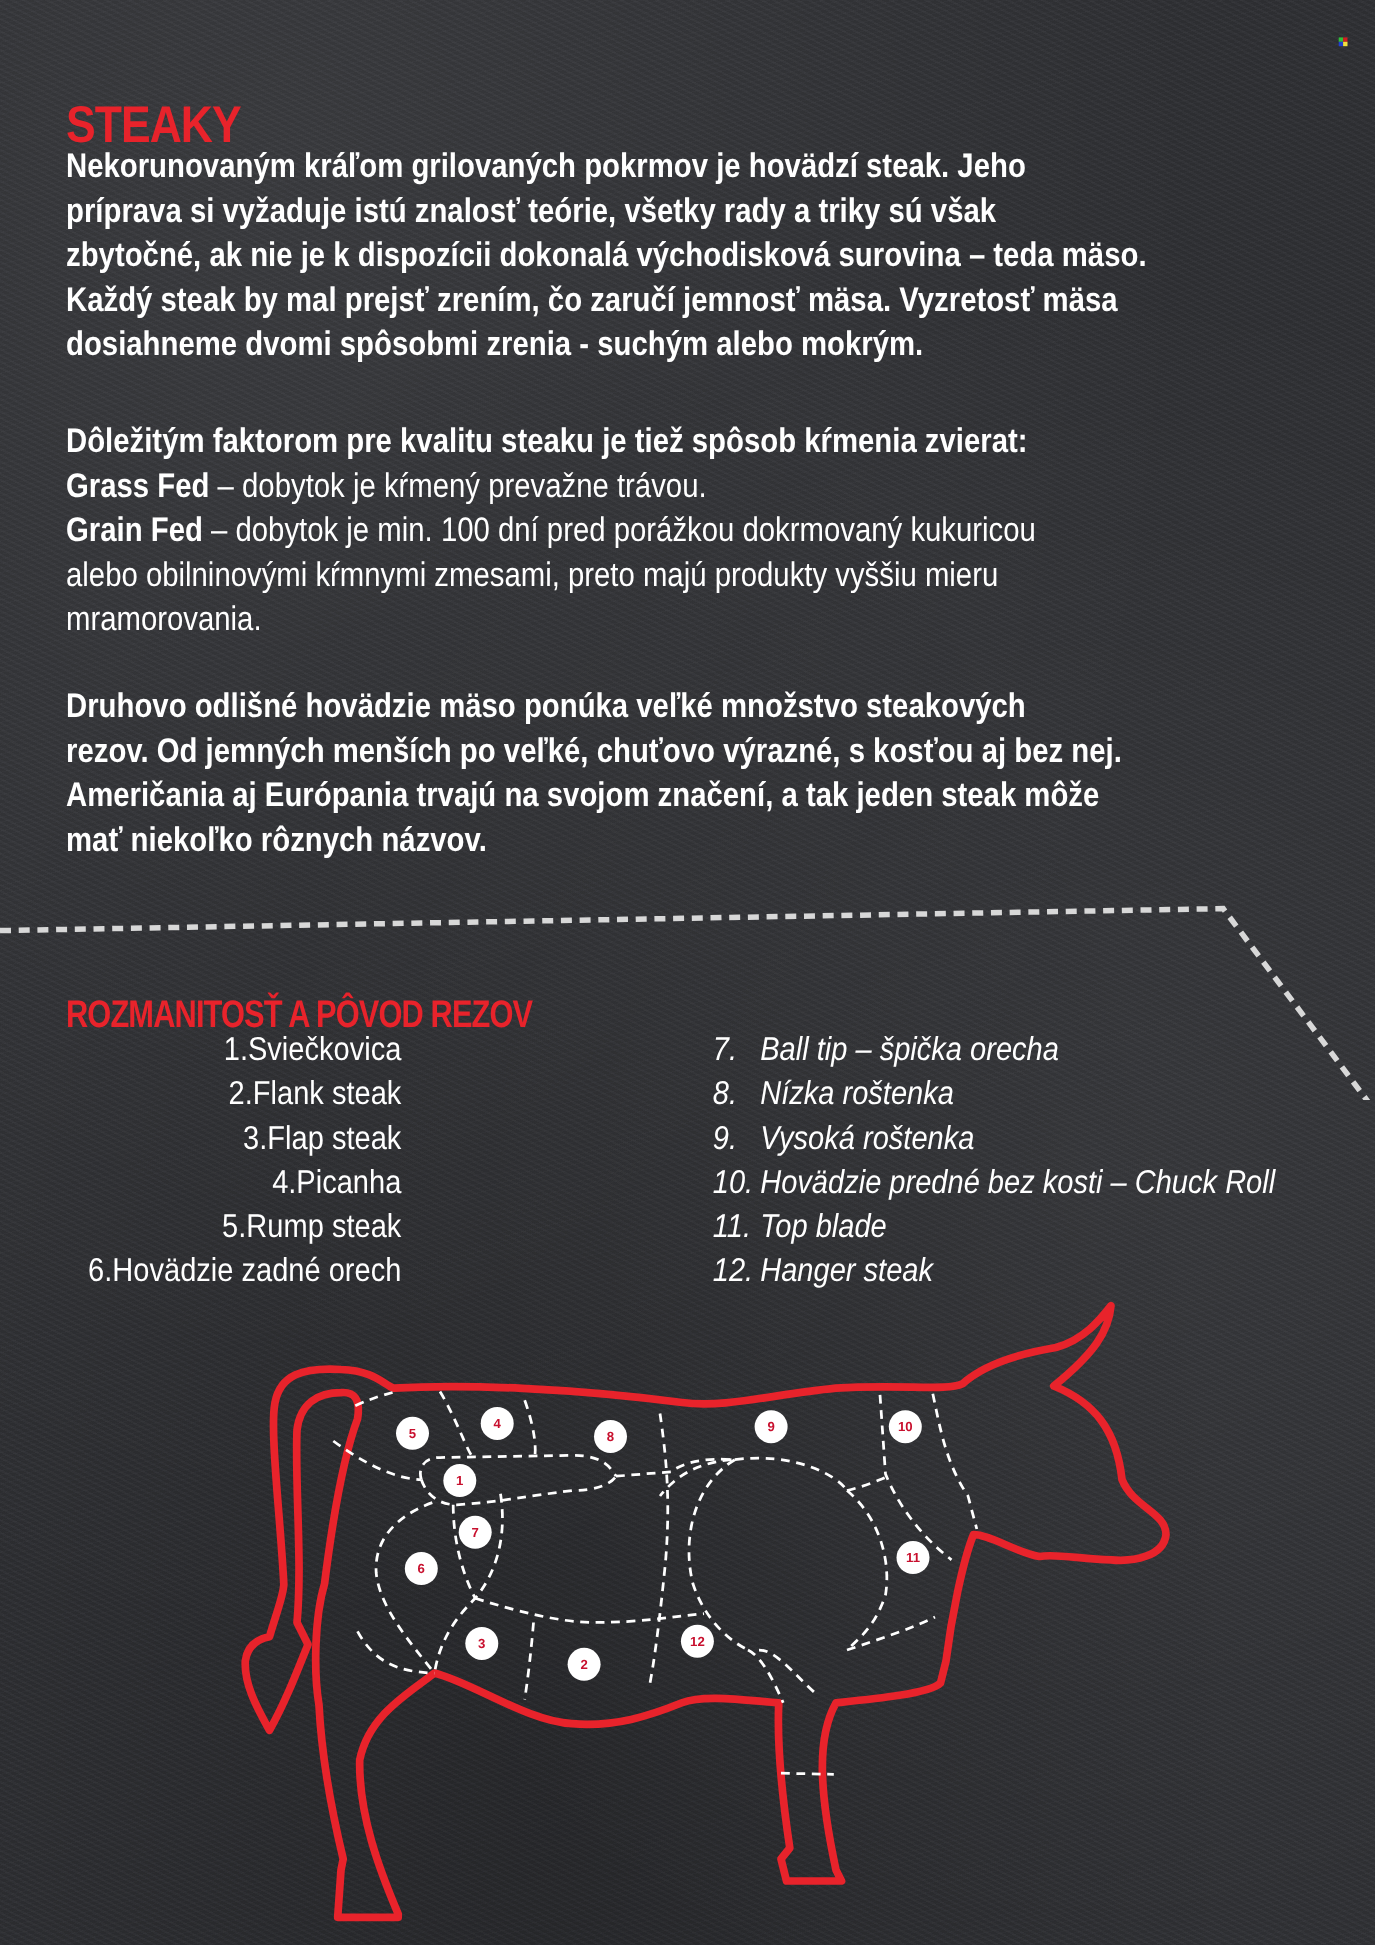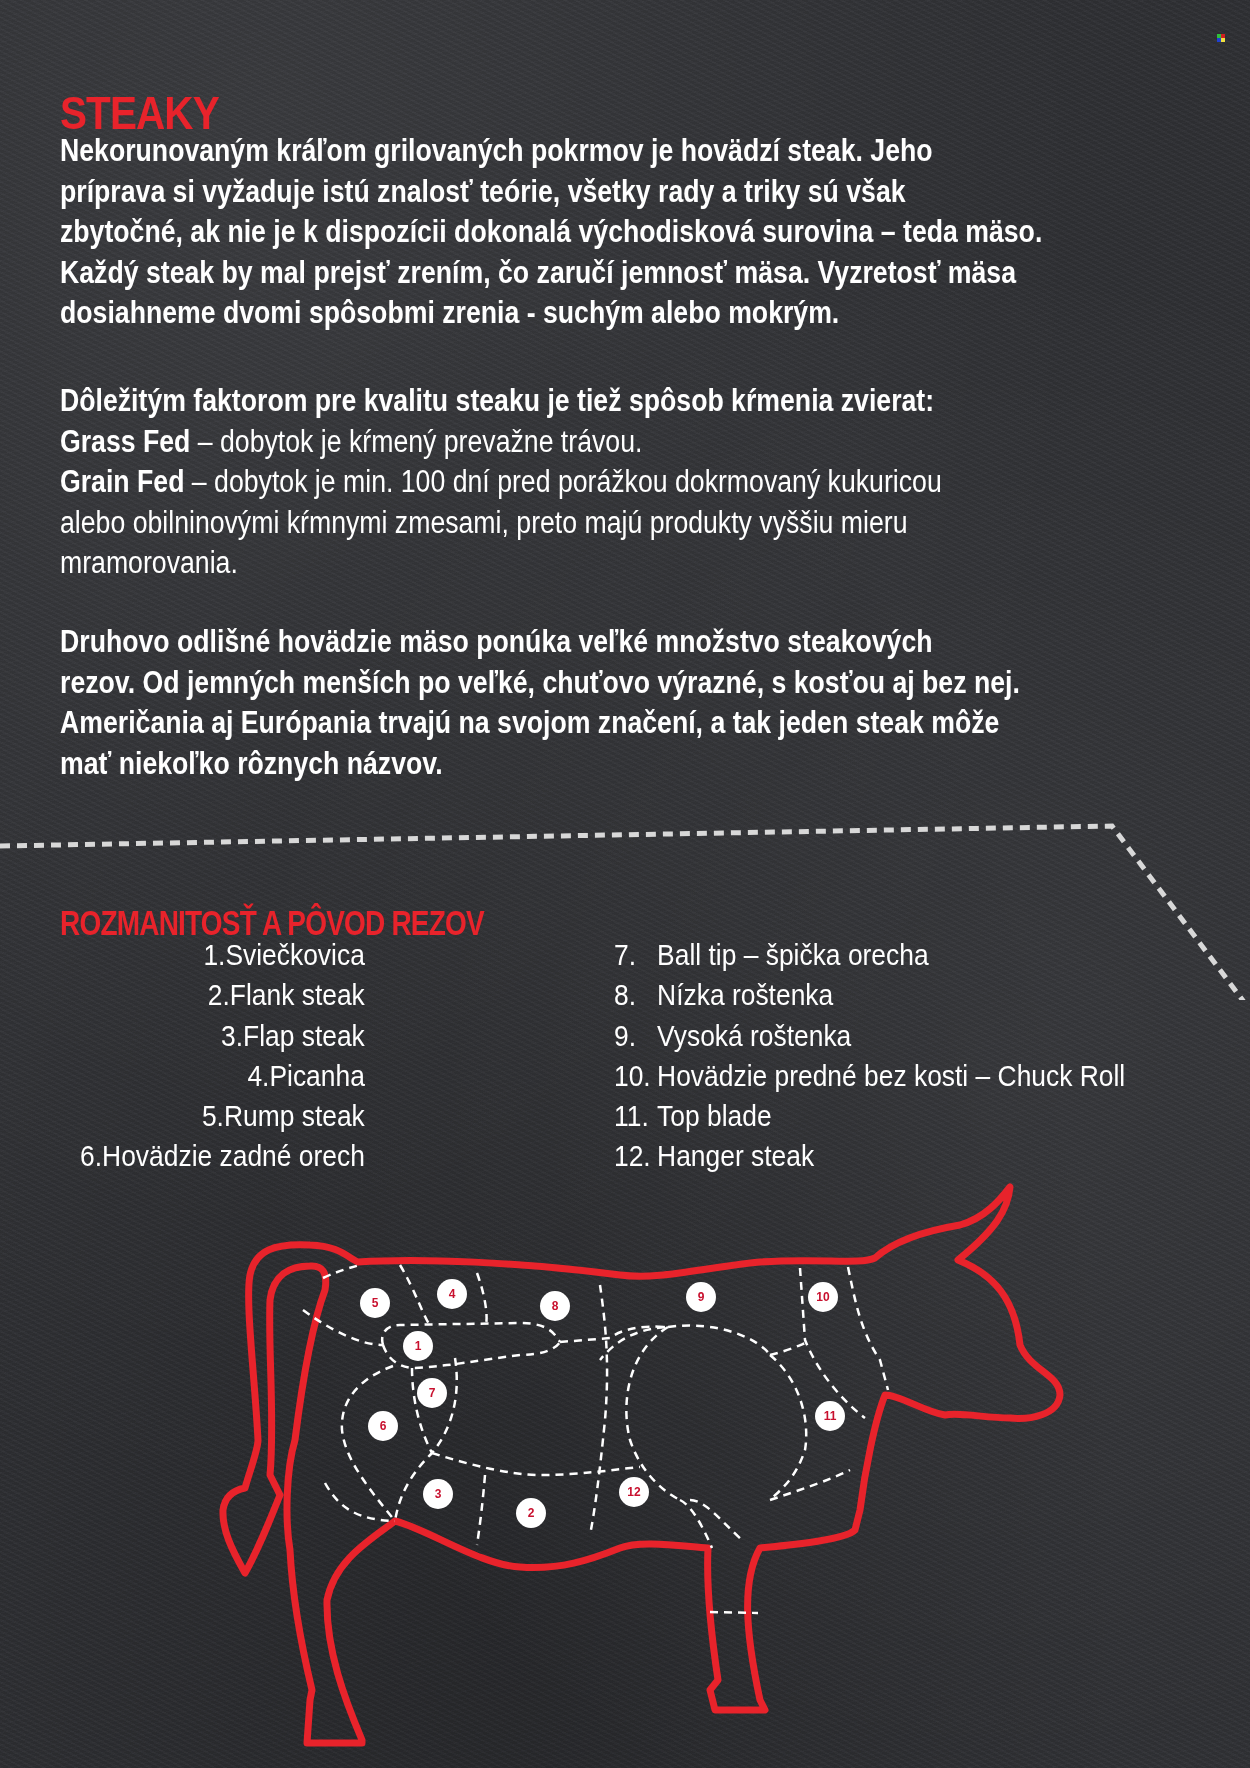--- a/index.html
+++ b/index.html
@@ -35,21 +35,21 @@
     font-weight:700; font-size:35px; color:#e8232b; letter-spacing:-1px;
     transform:scaleX(0.80); transform-origin:left top; line-height:1;
   }
   .cuts { position:absolute; top:935px; margin:0; padding:0; list-style:none; }
   .cuts li {
     font-size:30px; line-height:40.3px; white-space:nowrap;
     transform:scaleX(0.88); transform-origin:left top;
   }
   .cuts .num { display:inline-block; width:49px; }
   .cuts-left { left:59px;text-align:right; }
-  .cuts-right { left:614px; }
+  .cuts-right { left:648px;font-style:italic; }
   .divider { position:absolute; left:0; top:0; }
   .corner-mark { position:absolute; left:1217px; top:34px; width:9px; height:9px; }
   .corner-mark span { position:absolute; width:4px; height:4px; }
   svg.cow { position:absolute; left:0; top:0; }
   .badge-text { font-family:"Liberation Sans", sans-serif; font-weight:700; font-size:12px; fill:#c8102e; }
 </style>
 </head>
 <body>
 
 <div class="corner-mark">

